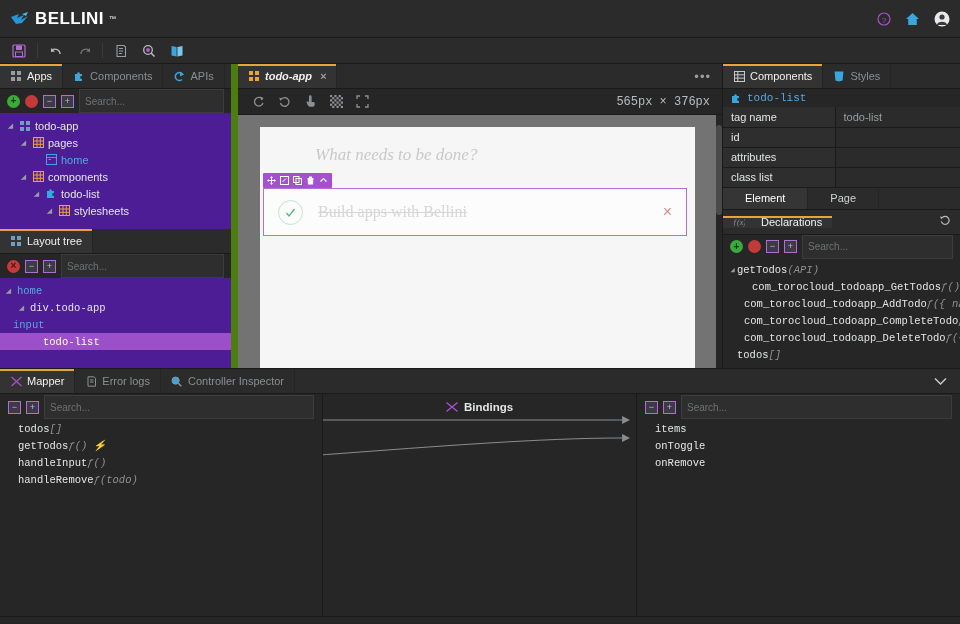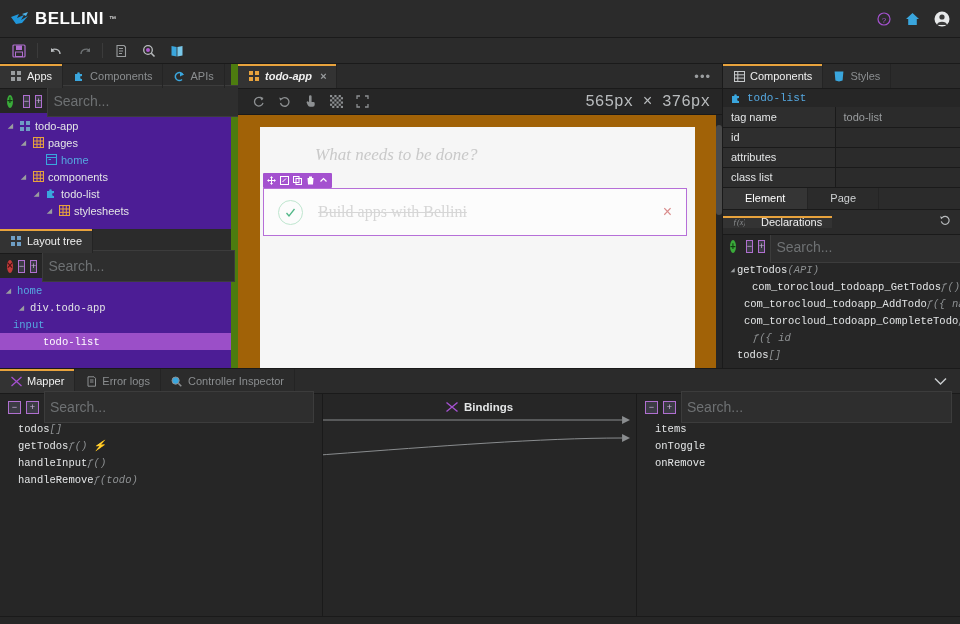--- a/index.html
+++ b/index.html
@@ -55,22 +55,22 @@
     height:24px; display:flex; align-items:center; gap:5px; padding:0 7px;
     background:#262626;
   }
   .rbtn { width:13px; height:13px; border-radius:50%; display:flex; align-items:center; justify-content:center;
           font-size:10px; line-height:1; cursor:pointer; font-weight:bold; }
   .rbtn.green { background:#3aab3a; color:#123d12; }
   .rbtn.red { background:#c33a3a; color:#4d1212; }
   .sqbtn { width:13px; height:13px; border:1px solid #b06fd0; background:#3b3b44; cursor:pointer;
            display:flex; align-items:center; justify-content:center; color:#cbb0dd; font-size:9px; line-height:1;}
   .srch {
-    flex:1; height:32px; background:#2e2e2e; border:1px solid #3c3c3c; color:#6e7173;
-    font-size:14px; padding:0 5px; outline:none; font-family:"Liberation Sans", sans-serif;
+    flex:1; height:24px; background:#2e2e2e; border:1px solid #3c3c3c; color:#6e7173;
+    font-size:10px; padding:0 5px; outline:none; font-family:"Liberation Sans", sans-serif;
   }
   .srch::placeholder { color:#6e7173; }
 
   .tree { padding:4px 0 0 0; overflow:hidden; flex:1; }
   .trow { height:17px; display:flex; align-items:center; gap:4px; font-size:11px; cursor:pointer; padding-right:4px;}
   .trow.sel { background:#9b4fc8; }
   .trow.sel span { color:#ffffff !important; }
   .caret { width:9px; font-size:7px; color:#9a9d9f; text-align:center; }
   .ico { width:12px; height:12px; display:inline-flex; align-items:center; justify-content:center; flex:0 0 12px;}
   .lbl-w { color:#e3e5e6; }
@@ -81,22 +81,22 @@
   #centercol { flex:1; background:#2b2b2b; display:flex; flex-direction:column; min-width:0; }
   #canvasTabs { background:#2b2b2b; position:relative; }
   #canvasTabs .tab.active { background:#333333; font-style:italic; font-weight:bold; }
   .tabclose { color:#9a9d9f; font-size:11px; margin-left:3px; }
   #dots { margin-left:auto; display:flex; align-items:center; padding:0 11px; color:#9a9d9f; letter-spacing:1px; font-size:13px; cursor:pointer;}
   #canvasBar {
     height:26px; display:flex; align-items:center; gap:2px; padding:0 8px;
     background:#262626; border-bottom:1px solid #1a1a1a;
   }
   #canvasBar .cbtn { width:24px; height:20px; display:flex; align-items:center; justify-content:center; cursor:pointer; }
-  #dims { margin-left:auto; font-size:16px; color:#b9bcbe; font-family:"Liberation Mono", monospace; padding-right:4px; }
-  #canvasArea { flex:1; background:#a16207; position:relative; overflow:hidden; }
+  #dims { margin-left:auto; font-size:12px; color:#b9bcbe; font-family:"Liberation Mono", monospace; padding-right:4px; }
+  #canvasArea { flex:1; background:#737373; position:relative; overflow:hidden; }
   #preview {
     position:absolute; left:22px; top:12px; width:435px; height:267px;
     background:#f6f6f6;
   }
   #ph {
     position:absolute; left:55px; top:18px; font-size:17px; color:#c9c9c9;
     font-style:italic; font-family:"Liberation Serif", serif;
   }
   #selWidget {
     position:absolute; left:3px; top:46px; height:15px; background:#a451cf;
@@ -607,20 +607,21 @@
           <span>com_torocloud_todoapp_AddTodo</span>
           <span class="dfn"> ƒ({ name }</span>
         </div>
         <div class="drow" style="padding-left: 21px;">
           <span class="caret"></span>
           <span>com_torocloud_todoapp_CompleteTodo</span>
           <span class="dfn"> ƒ({ i</span>
         </div>
         <div class="drow" style="padding-left: 21px;">
           <span class="caret"></span>
+          <span>com_torocloud_todoapp_DeleteTodo</span>
           <span class="dfn"> ƒ({ id </span>
         </div>
         <div class="drow" style="padding-left: 5px;">
           <span class="caret"></span>
           <span>todos</span>
           <span class="dfn"> []</span>
         </div>
       </div>
   </div>
 </div>

